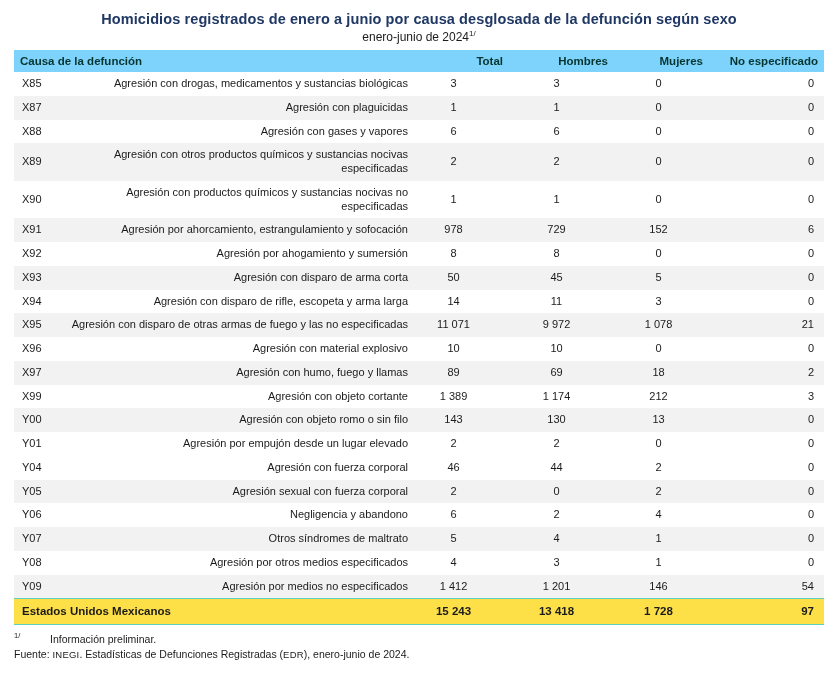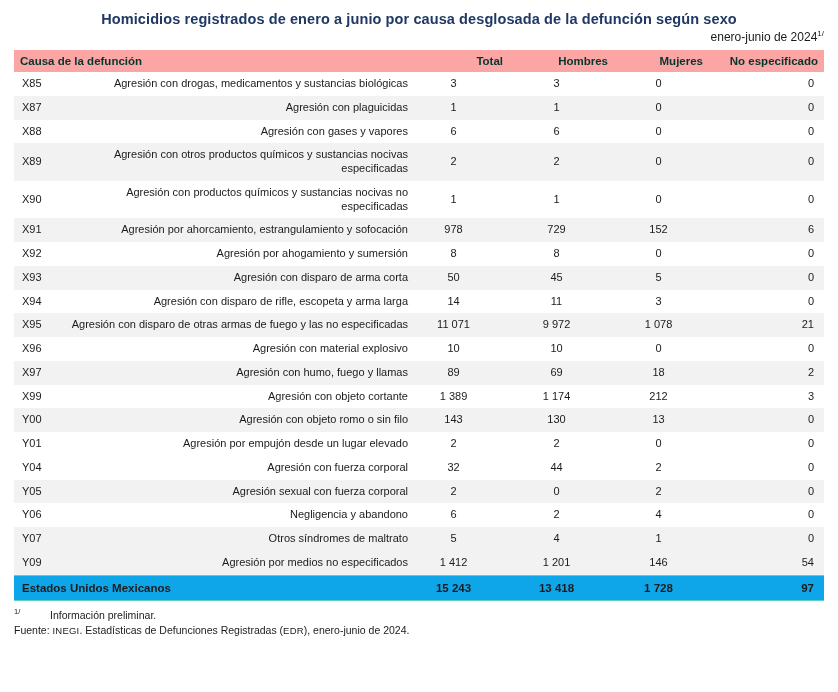--- a/index.html
+++ b/index.html
@@ -24,37 +24,37 @@
   .title {
     text-align: center;
     font-size: 14.5px;
     font-weight: bold;
     color: #1f3864;
     line-height: 1.25;
     margin: 2px 0 1px 0;
     letter-spacing: 0.1px;
   }
   .subtitle {
-    text-align: right;
+    text-align: center;
     font-size: 12px;
     color: #1b1b1b;
     margin: 0 0 6px 0;
   }
   .subtitle sup {
     font-size: 8px;
     vertical-align: super;
   }
   table.data {
     width: 810px;
     border-collapse: collapse;
     table-layout: fixed;
     font-size: 11px;
   }
   table.data thead th {
-    background: #fca5a5;
+    background: #7dd3fc;
     color: #06352f;
     font-weight: bold;
     font-size: 11.5px;
     padding: 5px 6px;
     vertical-align: middle;
     white-space: nowrap;
   }
   th.col-cause {
     text-align: left;
     width: 400px;
@@ -89,21 +89,21 @@
   tbody tr td.num {
     text-align: center;
     white-space: nowrap;
   }
   td.num.total { padding-right: 22px; }
   td.num.hombres { padding-right: 16px; }
   td.num.mujeres { padding-right: 12px; }
   td.num.noesp { text-align: right; padding-right: 10px; }
 
   tr.total-row td {
-    background: #0ea5e9;
+    background: #fde047;
     font-weight: bold;
     border-top: 1.5px solid #5cd0c3;
     border-bottom: 1.5px solid #5cd0c3;
     font-size: 11.5px;
     padding-top: 6px;
     padding-bottom: 6px;
   }
   tr.total-row td.label {
     text-align: left;
     padding-left: 8px;
@@ -271,21 +271,21 @@
         <td class="code">Y01</td>
         <td class="desc">Agresión por empujón desde un lugar elevado</td>
         <td class="num total">2</td>
         <td class="num hombres">2</td>
         <td class="num mujeres">0</td>
         <td class="num noesp">0</td>
       </tr>
       <tr>
         <td class="code">Y04</td>
         <td class="desc">Agresión con fuerza corporal</td>
-        <td class="num total">32</td>
+        <td class="num total">46</td>
         <td class="num hombres">44</td>
         <td class="num mujeres">2</td>
         <td class="num noesp">0</td>
       </tr>
       <tr class="alt">
         <td class="code">Y05</td>
         <td class="desc">Agresión sexual con fuerza corporal</td>
         <td class="num total">2</td>
         <td class="num hombres">0</td>
         <td class="num mujeres">2</td>
@@ -297,20 +297,28 @@
         <td class="num total">6</td>
         <td class="num hombres">2</td>
         <td class="num mujeres">4</td>
         <td class="num noesp">0</td>
       </tr>
       <tr class="alt">
         <td class="code">Y07</td>
         <td class="desc">Otros síndromes de maltrato</td>
         <td class="num total">5</td>
         <td class="num hombres">4</td>
+        <td class="num mujeres">1</td>
+        <td class="num noesp">0</td>
+      </tr>
+      <tr>
+        <td class="code">Y08</td>
+        <td class="desc">Agresión por otros medios especificados</td>
+        <td class="num total">4</td>
+        <td class="num hombres">3</td>
         <td class="num mujeres">1</td>
         <td class="num noesp">0</td>
       </tr>
       <tr class="alt">
         <td class="code">Y09</td>
         <td class="desc">Agresión por medios no especificados</td>
         <td class="num total">1 412</td>
         <td class="num hombres">1 201</td>
         <td class="num mujeres">146</td>
         <td class="num noesp">54</td>

